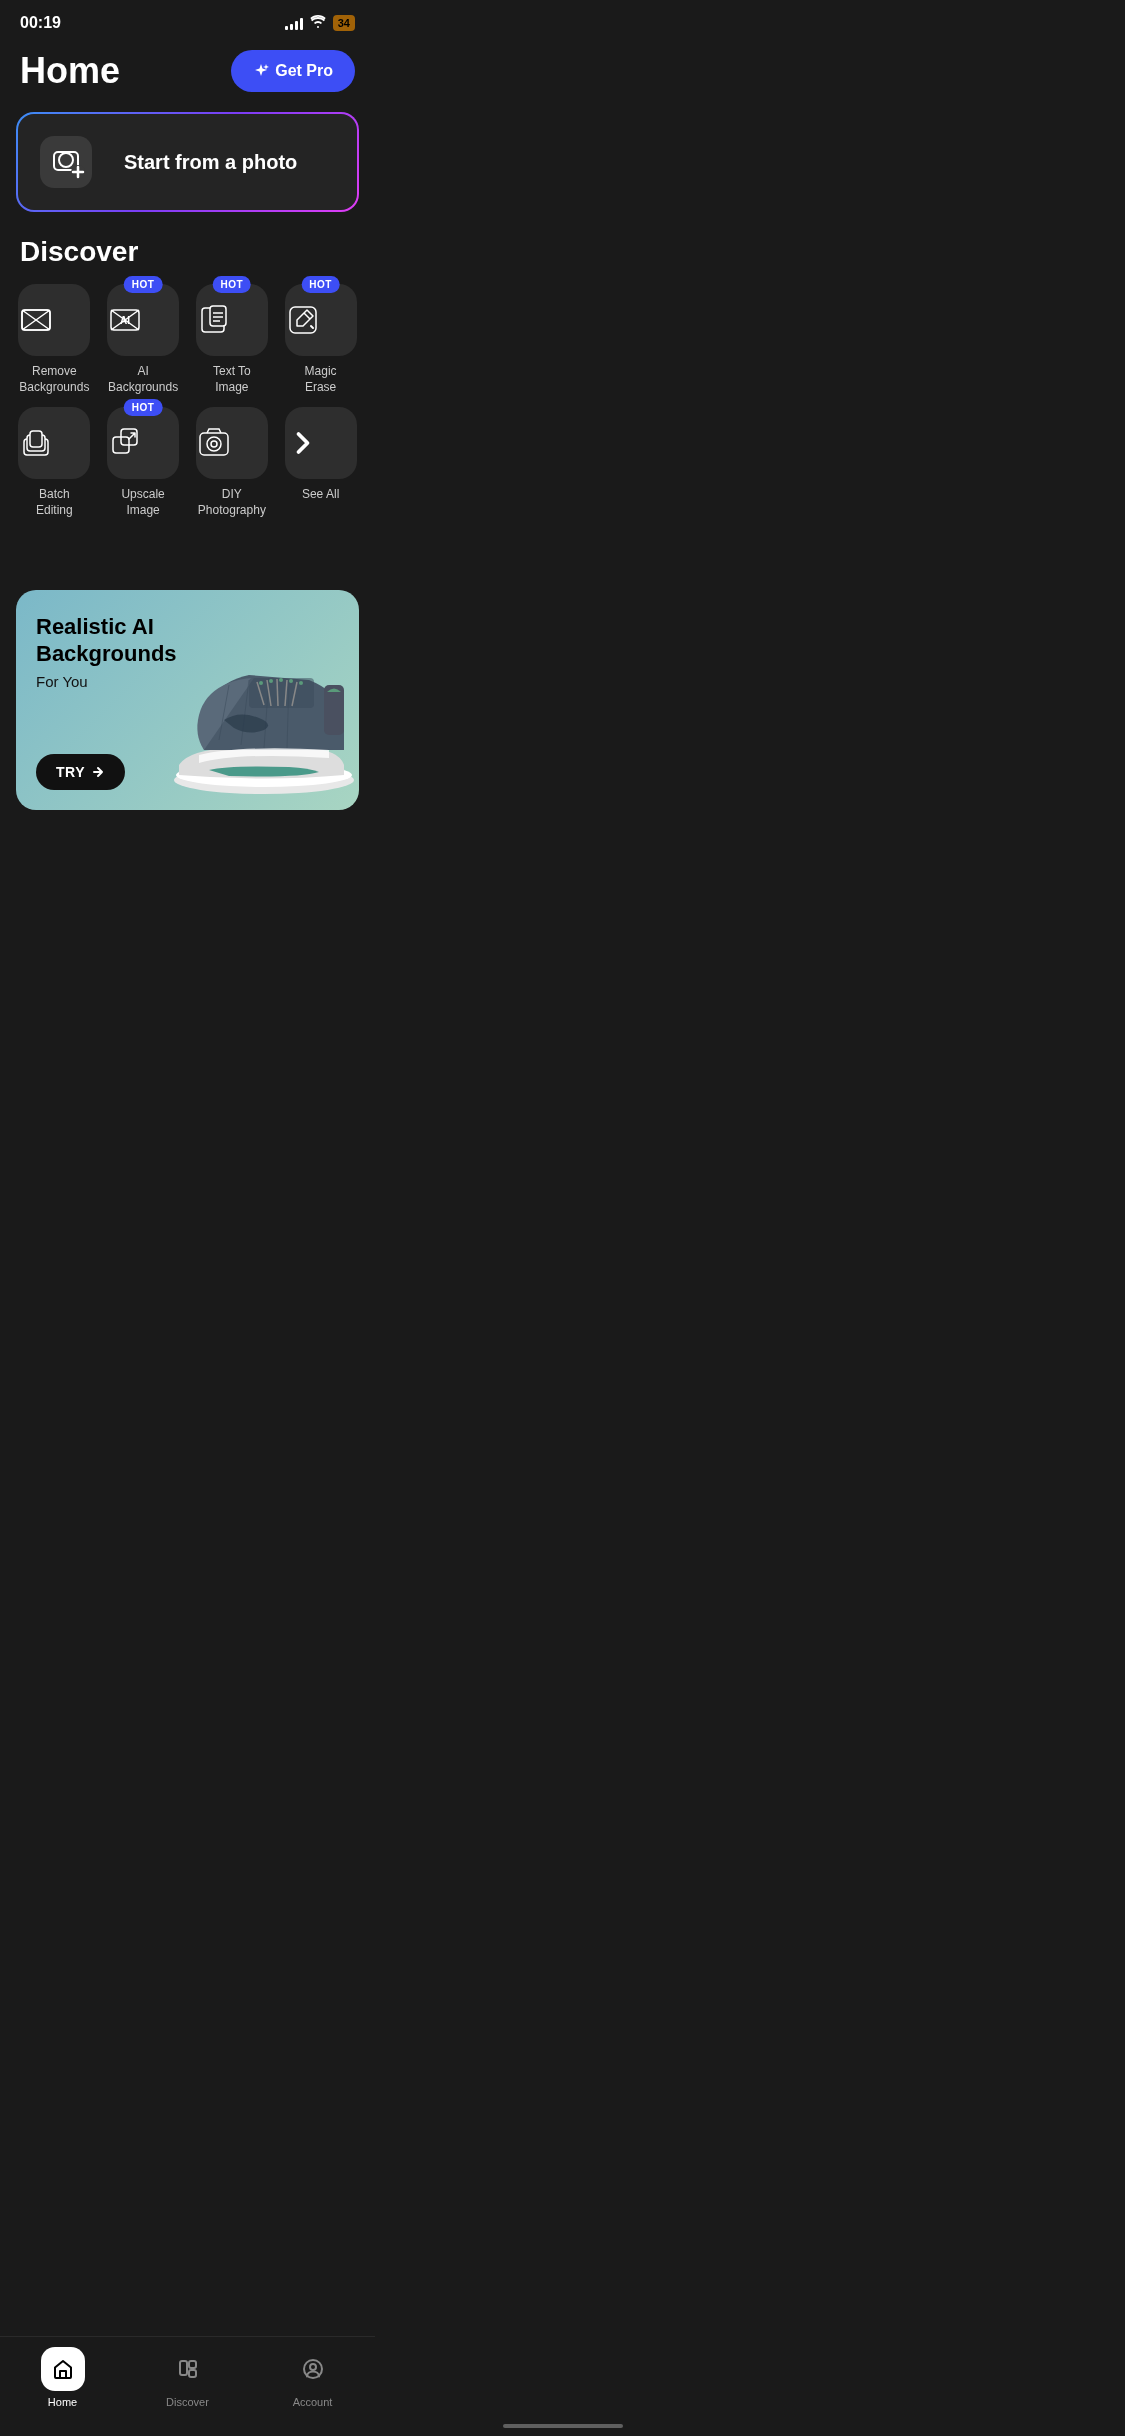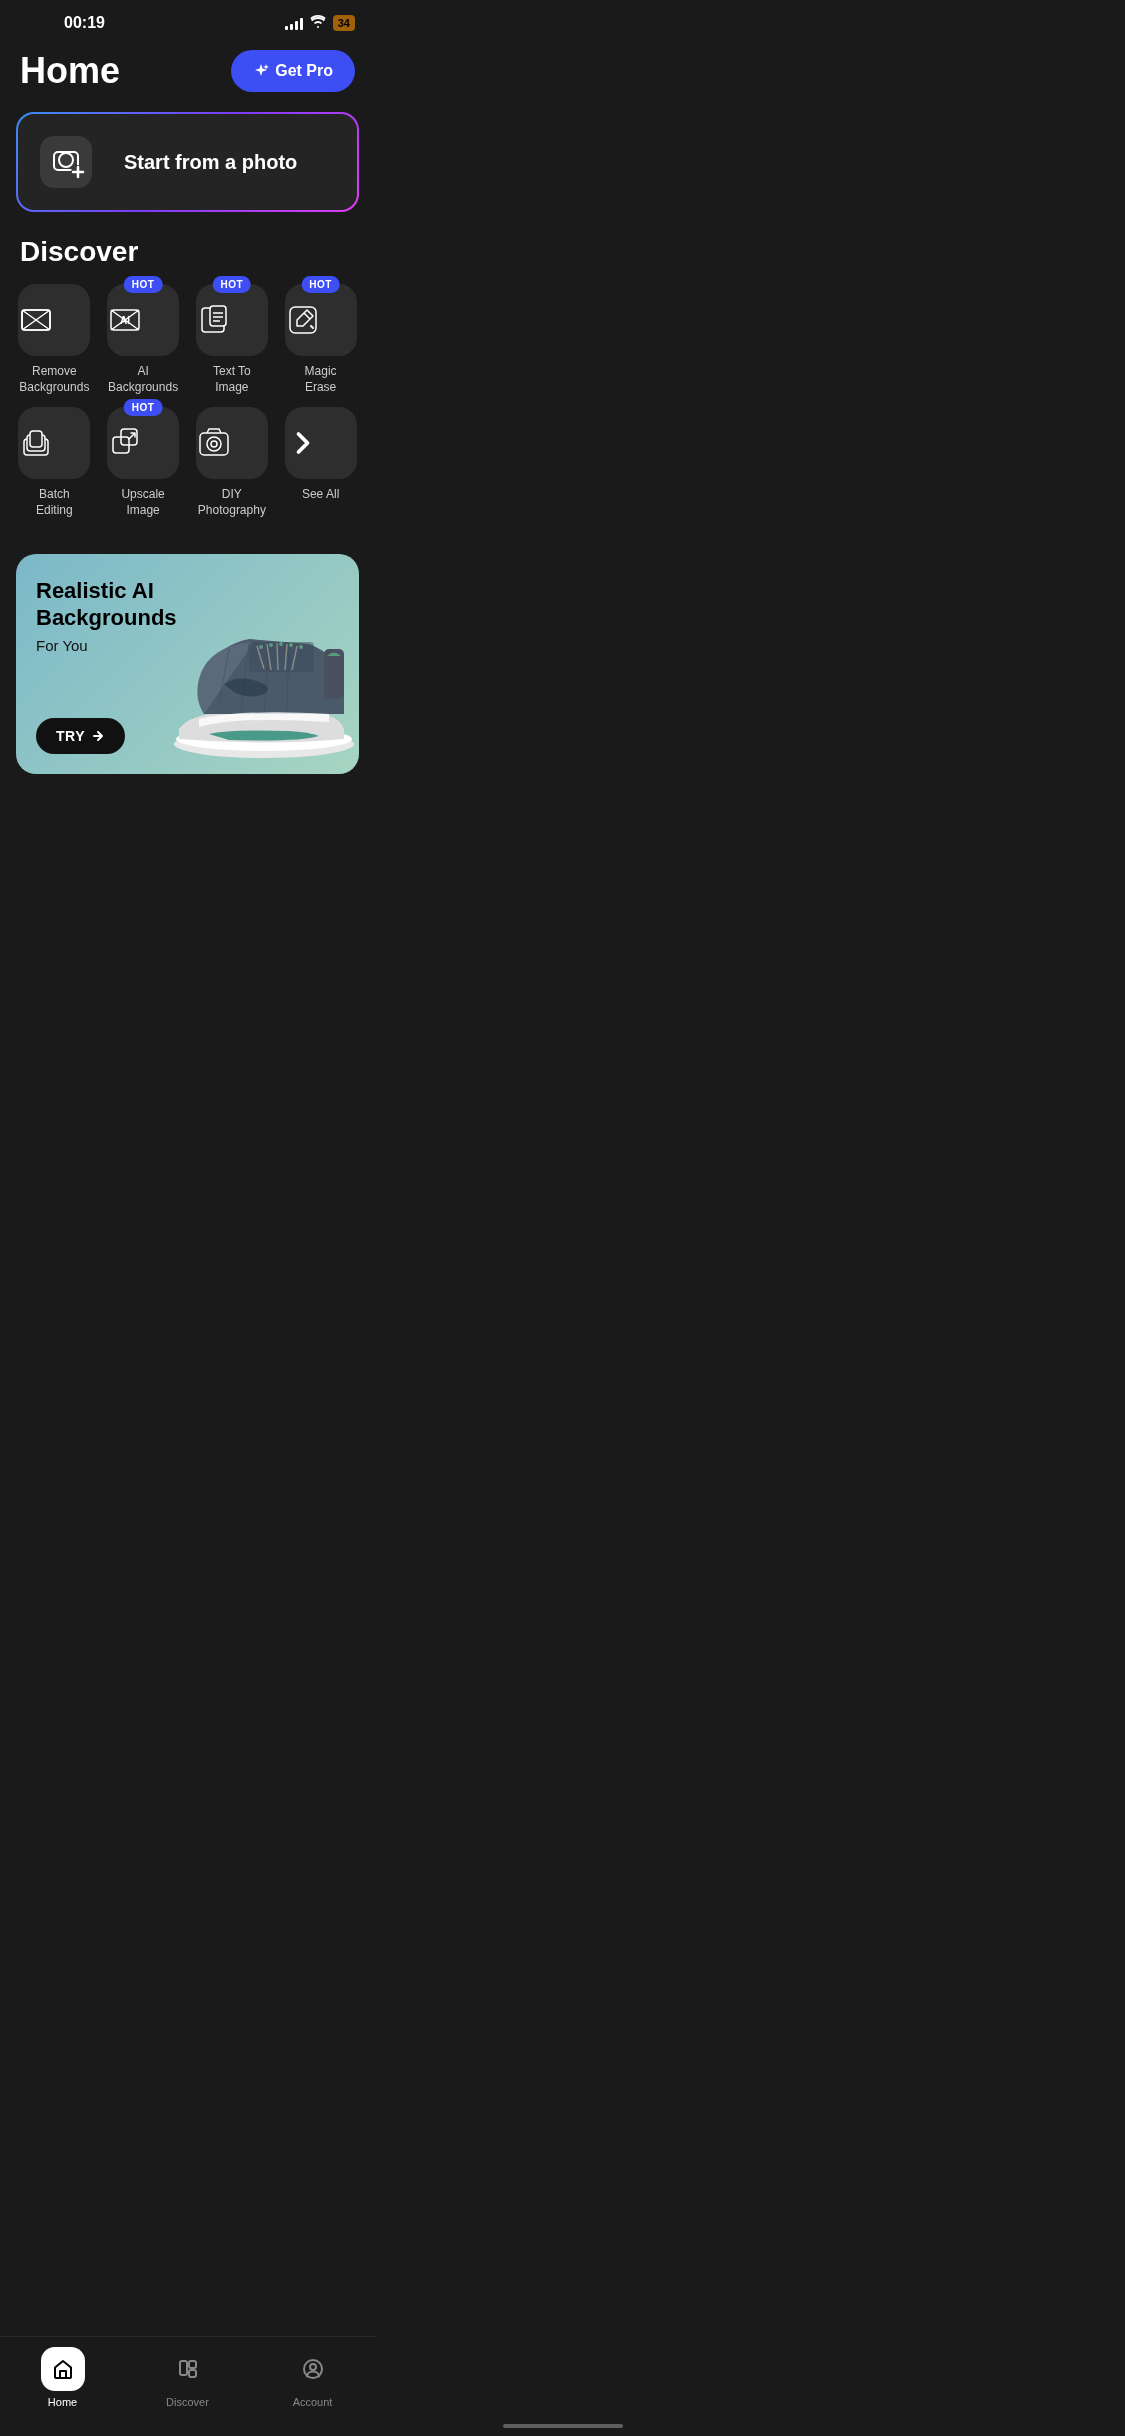--- a/index.html
+++ b/index.html
@@ -14,21 +14,20 @@
       overflow-x: hidden;
       position: relative;
     }
 
     
     .status-bar {
       display: flex;
       justify-content: space-between;
       align-items: center;
       padding: 14px 20px 8px;
-      margin-left: 44px;
     }
     .status-time {
       font-size: 16px;
       font-weight: 600;
       color: #fff;
     }
     .status-icons {
       display: flex;
       align-items: center;
       gap: 6px;
@@ -182,20 +181,21 @@
     .see-all-box {
       background: #2e2e2e;
       font-size: 22px;
       color: #fff;
     }
 
     
     .banner-section {
       padding: 12px 16px 20px;
       overflow: hidden;
+      margin-top: 36px;
     }
     .banner-card {
       border-radius: 20px;
       background: linear-gradient(135deg, #7bb8c8, #a8d5c2);
       position: relative;
       height: 220px;
       overflow: hidden;
       cursor: pointer;
     }
     .banner-text-area {

